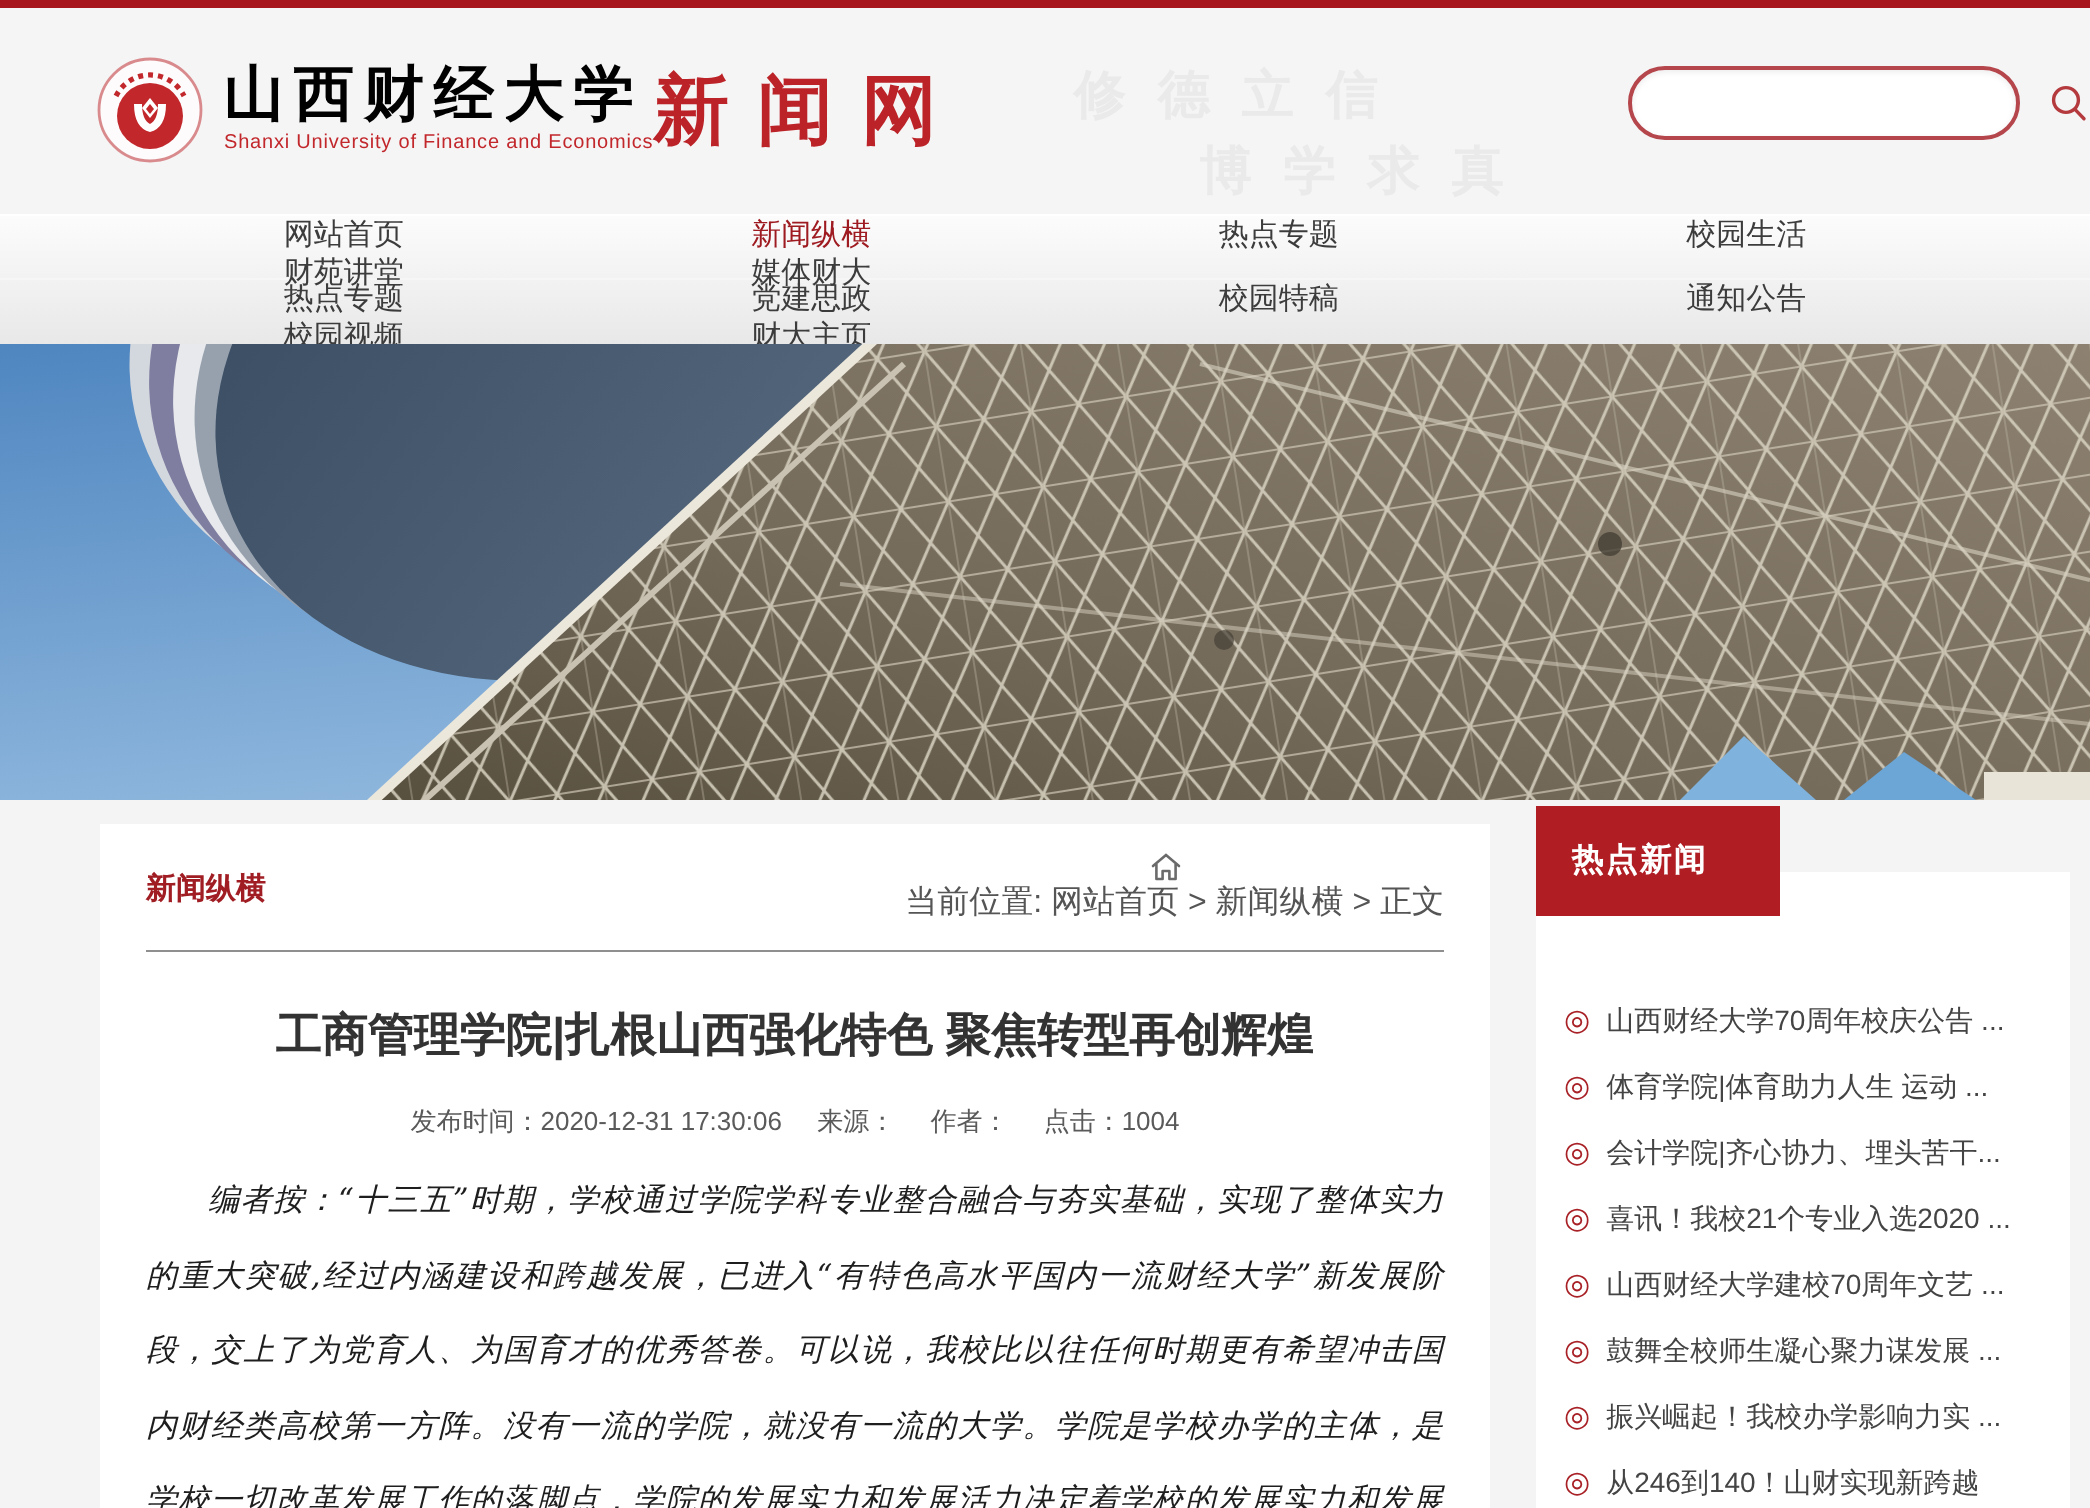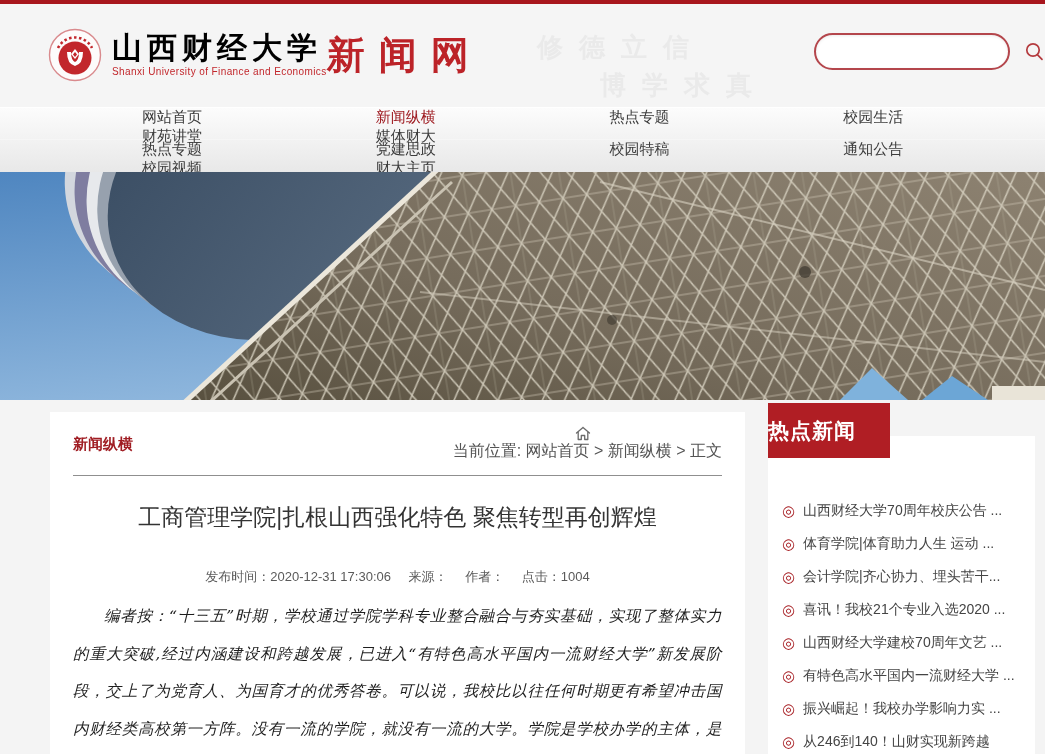--- a/index.html
+++ b/index.html
@@ -36,29 +36,29 @@
   .hero { height:228px; position:relative; overflow:hidden; background:#6b9cce; }
   .hero svg { display:block; }
 
   
   .content { position:relative; height:342px; }
   .main-card { position:absolute; left:50px; top:12px; width:695px; height:360px; background:#ffffff; padding:14px 23px 0 23px; }
   .card-head { display:flex; justify-content:space-between; align-items:center; padding-bottom:13px; border-bottom:1px solid #8f8f8f; }
   .section-label { color:#a01d23; font-size:15px; font-weight:bold; }
   .crumb { display:flex; align-items:center; color:#555; font-size:16px;flex-direction:column; }
   .crumb svg { margin-right:8px; }
-  .article-title { margin-top:26px; text-align:center; font-size:23px; color:#333; font-weight:400; }
-  .article-meta { margin-top:35px; text-align:center; font-size:13px; color:#5a5a5a; }
+  .article-title { margin-top:26px; text-align:center; font-size:23px; color:#333; font-weight:700; }
+  .article-meta { margin-top:19px; text-align:center; font-size:13px; color:#5a5a5a; }
   .article-meta span { margin:0 7px; }
   .article-body { margin-top:12px; font-family:"DejaVu Serif", serif; font-style:italic; font-size:15.5px; color:#1e1e1e; line-height:2.42; text-align:justify; text-indent:2em; letter-spacing:0.5px; }
 
   
   .side-card { position:absolute; left:768px; top:36px; width:267px; height:320px; background:#ffffff; }
   .side-head { position:absolute; left:768px; top:3px; width:122px; height:55px; background:#b01e24; z-index:2; display:flex; align-items:center; }
-  .side-head span { color:#fff; font-size:21px; font-weight:bold; letter-spacing:1px; }
+  .side-head span { color:#fff; font-size:16px; font-weight:bold; padding-left:18px; letter-spacing:1px; }
   .hot-list { list-style:none; padding:58px 10px 0 14px; }
   .hot-list li { display:flex; align-items:center; height:33px; cursor:pointer; }
   .hot-list .bullet { color:#a82126; font-size:15px; margin-right:8px; line-height:1; }
   .hot-list a { color:#444; font-size:14px; text-decoration:none; white-space:nowrap; overflow:hidden; }
 </style>
 </head>
 <body>
 
 <div class="topbar"></div>
 
@@ -206,21 +206,21 @@
       <li>
           <span class="bullet">◎</span>
           <a>喜讯！我校21个专业入选2020 ...</a>
         </li>
       <li>
           <span class="bullet">◎</span>
           <a>山西财经大学建校70周年文艺 ...</a>
         </li>
       <li>
           <span class="bullet">◎</span>
-          <a>有特色高水平国内一流财经大学 ...</a>
+          <a>鼓舞全校师生凝心聚力谋发展 ...</a>
         </li>
       <li>
           <span class="bullet">◎</span>
           <a>振兴崛起！我校办学影响力实 ...</a>
         </li>
       <li>
           <span class="bullet">◎</span>
           <a>从246到140！山财实现新跨越</a>
         </li>
     </ul>

